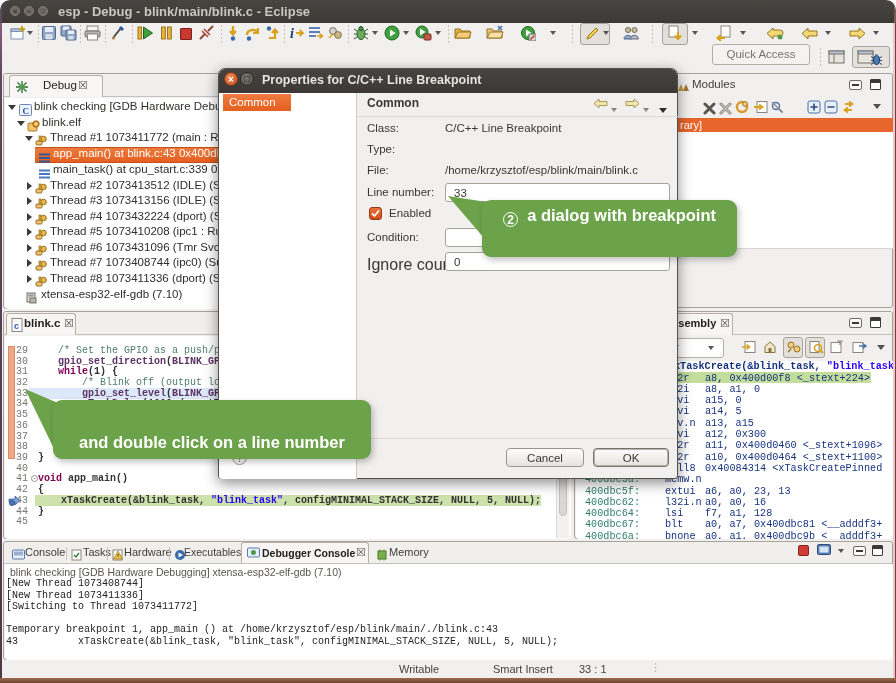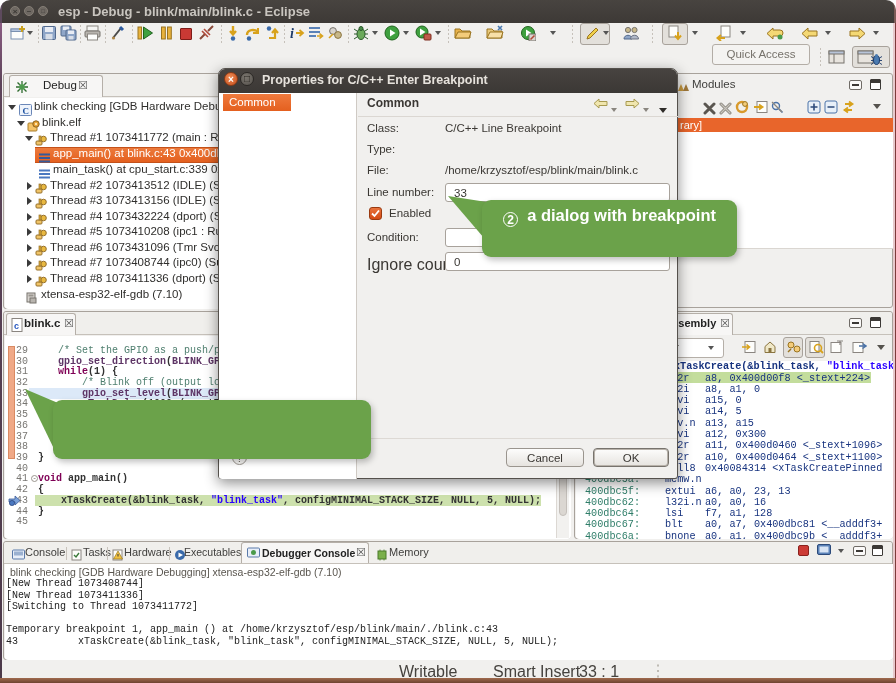--- a/index.html
+++ b/index.html
@@ -514,32 +514,32 @@
    <div class="ab" style="left:5px;top:2px;font-size:10.5px;color:#5a564f;">blink checking [GDB Hardware Debugging] xtensa-esp32-elf-gdb (7.10)</div>
    <div id="conout" class="ab mono" style="left:1px;top:14px;font-size:10px;line-height:11.5px;color:#222;tab-size:12;">[New Thread 1073408744]
 [New Thread 1073411336]
 [Switching to Thread 1073411772]
 
 Temporary breakpoint 1, app_main () at /home/krzysztof/esp/blink/main/./blink.c:43
 43	xTaskCreate(&amp;blink_task, "blink_task", configMINIMAL_STACK_SIZE, NULL, 5, NULL);</div>
  </div>
 </div>
 
-<div class="ab" style="left:2px;top:660px;width:891px;height:18px;font-size:16px;color:#45423e;">
+<div class="ab" style="left:2px;top:660px;width:891px;height:18px;font-size:11px;color:#45423e;">
   <span style="position:absolute;left:397px;top:3px;">Writable</span>
   <span style="position:absolute;left:491px;top:3px;">Smart Insert</span>
   <span style="position:absolute;left:577px;top:3px;">33 : 1</span>
   <span style="position:absolute;left:648px;top:1px;color:#b5b0a9;">⋮</span>
 </div>
 
 <div class="ab" style="left:218px;top:68px;width:460px;height:411px;z-index:10;border-radius:7px 7px 3px 3px;box-shadow:0 4px 14px rgba(0,0,0,0.45);background:#f1f0ee;border:1px solid #55514c;">
  <div class="ab" style="left:0;top:0;width:458px;height:24px;background:linear-gradient(#474340,#3b3835);border-radius:6px 6px 0 0;">
    <div class="ab" style="left:5px;top:3px;width:14px;height:14px;border-radius:50%;background:radial-gradient(circle at 40% 35%,#f08a52,#c44f1e);border:1px solid #8a3a16;color:#fff;font-size:10px;font-weight:bold;text-align:center;line-height:13px;">×</div>
    <div class="ab" style="left:21px;top:3px;width:14px;height:14px;border-radius:50%;background:radial-gradient(circle at 40% 35%,#7a756e,#55514c);border:1px solid #2b2825;color:#26231f;font-size:10px;font-weight:bold;text-align:center;line-height:12px;">□</div>
-   <div class="ab" style="left:43px;top:4px;font-size:12.5px;font-weight:bold;color:#e6e2dc;">Properties for C/C++ Enter Breakpoint</div>
+   <div class="ab" style="left:43px;top:4px;font-size:12.5px;font-weight:bold;color:#e6e2dc;">Properties for C/C++ Line Breakpoint</div>
  </div>
  <div class="ab" style="left:0;top:24px;width:138px;height:386px;background:#fff;border-right:1px solid #cfcac4;border-radius:0 0 0 3px;"></div>
  <div class="ab" style="left:4px;top:25px;width:68px;height:17px;background:linear-gradient(#ef7a3e,#e4601f);color:#fff;font-size:11.5px;line-height:17px;"><span style="margin-left:6px;">Common</span></div>
  <div class="ab" style="left:148px;top:27px;font-size:12px;font-weight:bold;color:#3a3733;">Common</div>
  <div class="ab" style="left:374px;top:29px;white-space:nowrap;font-size:0;">
    <svg width="15" height="12" viewBox="0 0 15 12">
           <path d="M6 1 L1 5.5 L6 10 V7.5 h8 v-4 H6 Z" fill="#f0e6ae" stroke="#a89a50"></path>
         </svg>
    <span class="arr" style="margin:0 2px 0 3px;border-top-color:#8a867f;"></span>
    <svg width="15" height="12" viewBox="0 0 15 12" style="margin-left:6px;">
@@ -573,20 +573,21 @@
  <div class="ab" style="left:1px;top:369px;width:457px;height:1px;background:#ddd9d4;"></div>
  <div class="ab" style="left:13px;top:381px;width:15px;height:15px;border:1px solid #9a958e;border-radius:50%;color:#6b675f;font-size:11px;text-align:center;line-height:15px;background:#f7f6f4;">?</div>
  <div class="ab" style="left:287px;top:379px;width:78px;height:19px;background:linear-gradient(#fdfdfc,#e6e3df);border:1px solid #9a958e;border-radius:4px;font-size:11.5px;color:#3a3733;text-align:center;line-height:18px;">Cancel</div>
  <div class="ab" style="left:374px;top:379px;width:76px;height:19px;background:linear-gradient(#fdfdfc,#e6e3df);border:1px solid #77736d;border-radius:4px;box-shadow:0 0 0 1px #b8b2aa inset;font-size:11.5px;color:#3a3733;text-align:center;line-height:18px;">OK</div>
 </div>
 
 <svg class="ab" style="left:18px;top:383px;z-index:20;" width="50" height="80" viewBox="0 0 50 80">
       <polygon points="7,6 40,20 39,72" fill="#6ba24a"></polygon>
     </svg>
 <div class="callout" style="left:53px;top:400px;width:318px;height:59px;z-index:21;font-size:16.5px;">
+  <div style="position:absolute;left:0;width:318px;top:33px;">and double click on a line number</div>
 </div>
 <svg class="ab" style="left:444px;top:190px;z-index:20;" width="70" height="55" viewBox="0 0 70 55">
       <polygon points="4,6 62,15 40,48" fill="#6ba24a"></polygon>
     </svg>
 <div class="callout" style="left:482px;top:200px;width:255px;height:57px;z-index:21;font-size:16.5px;">
   <div style="position:absolute;left:0;width:255px;top:6px;"><span class="num">2</span>&nbsp; a dialog with breakpoint</div>
 </div>
 </div>
 
 </body></html>

